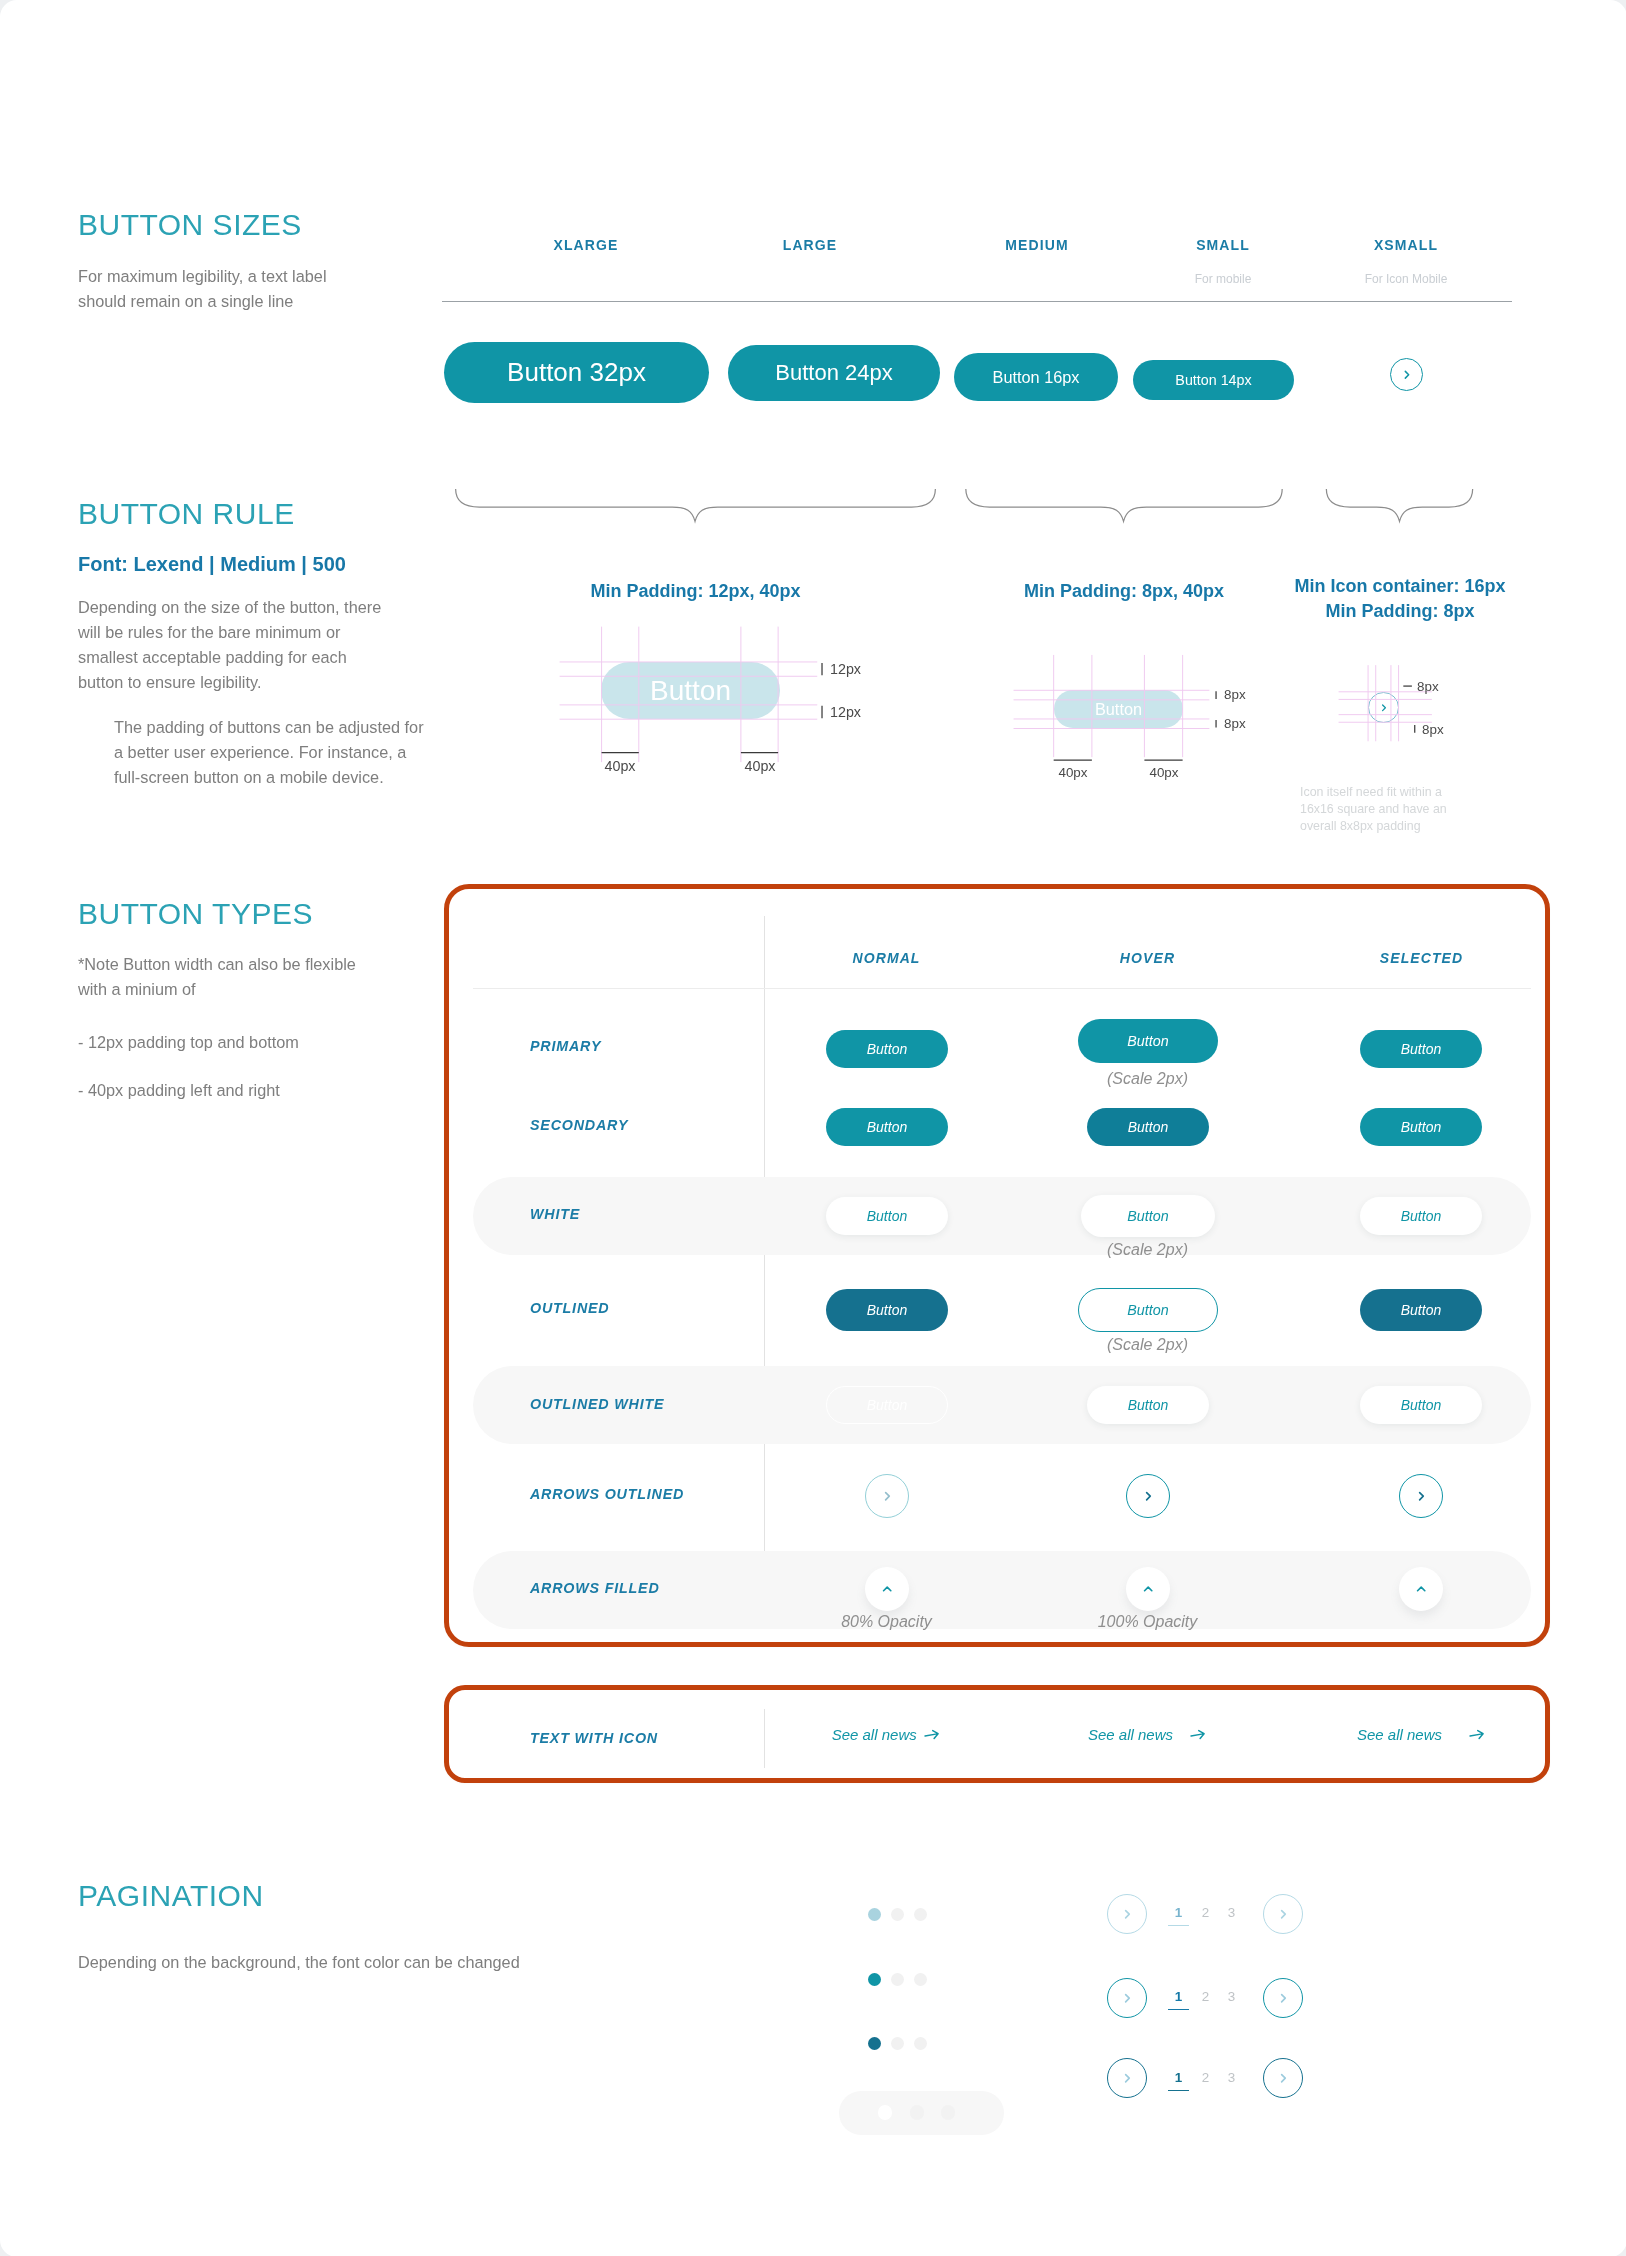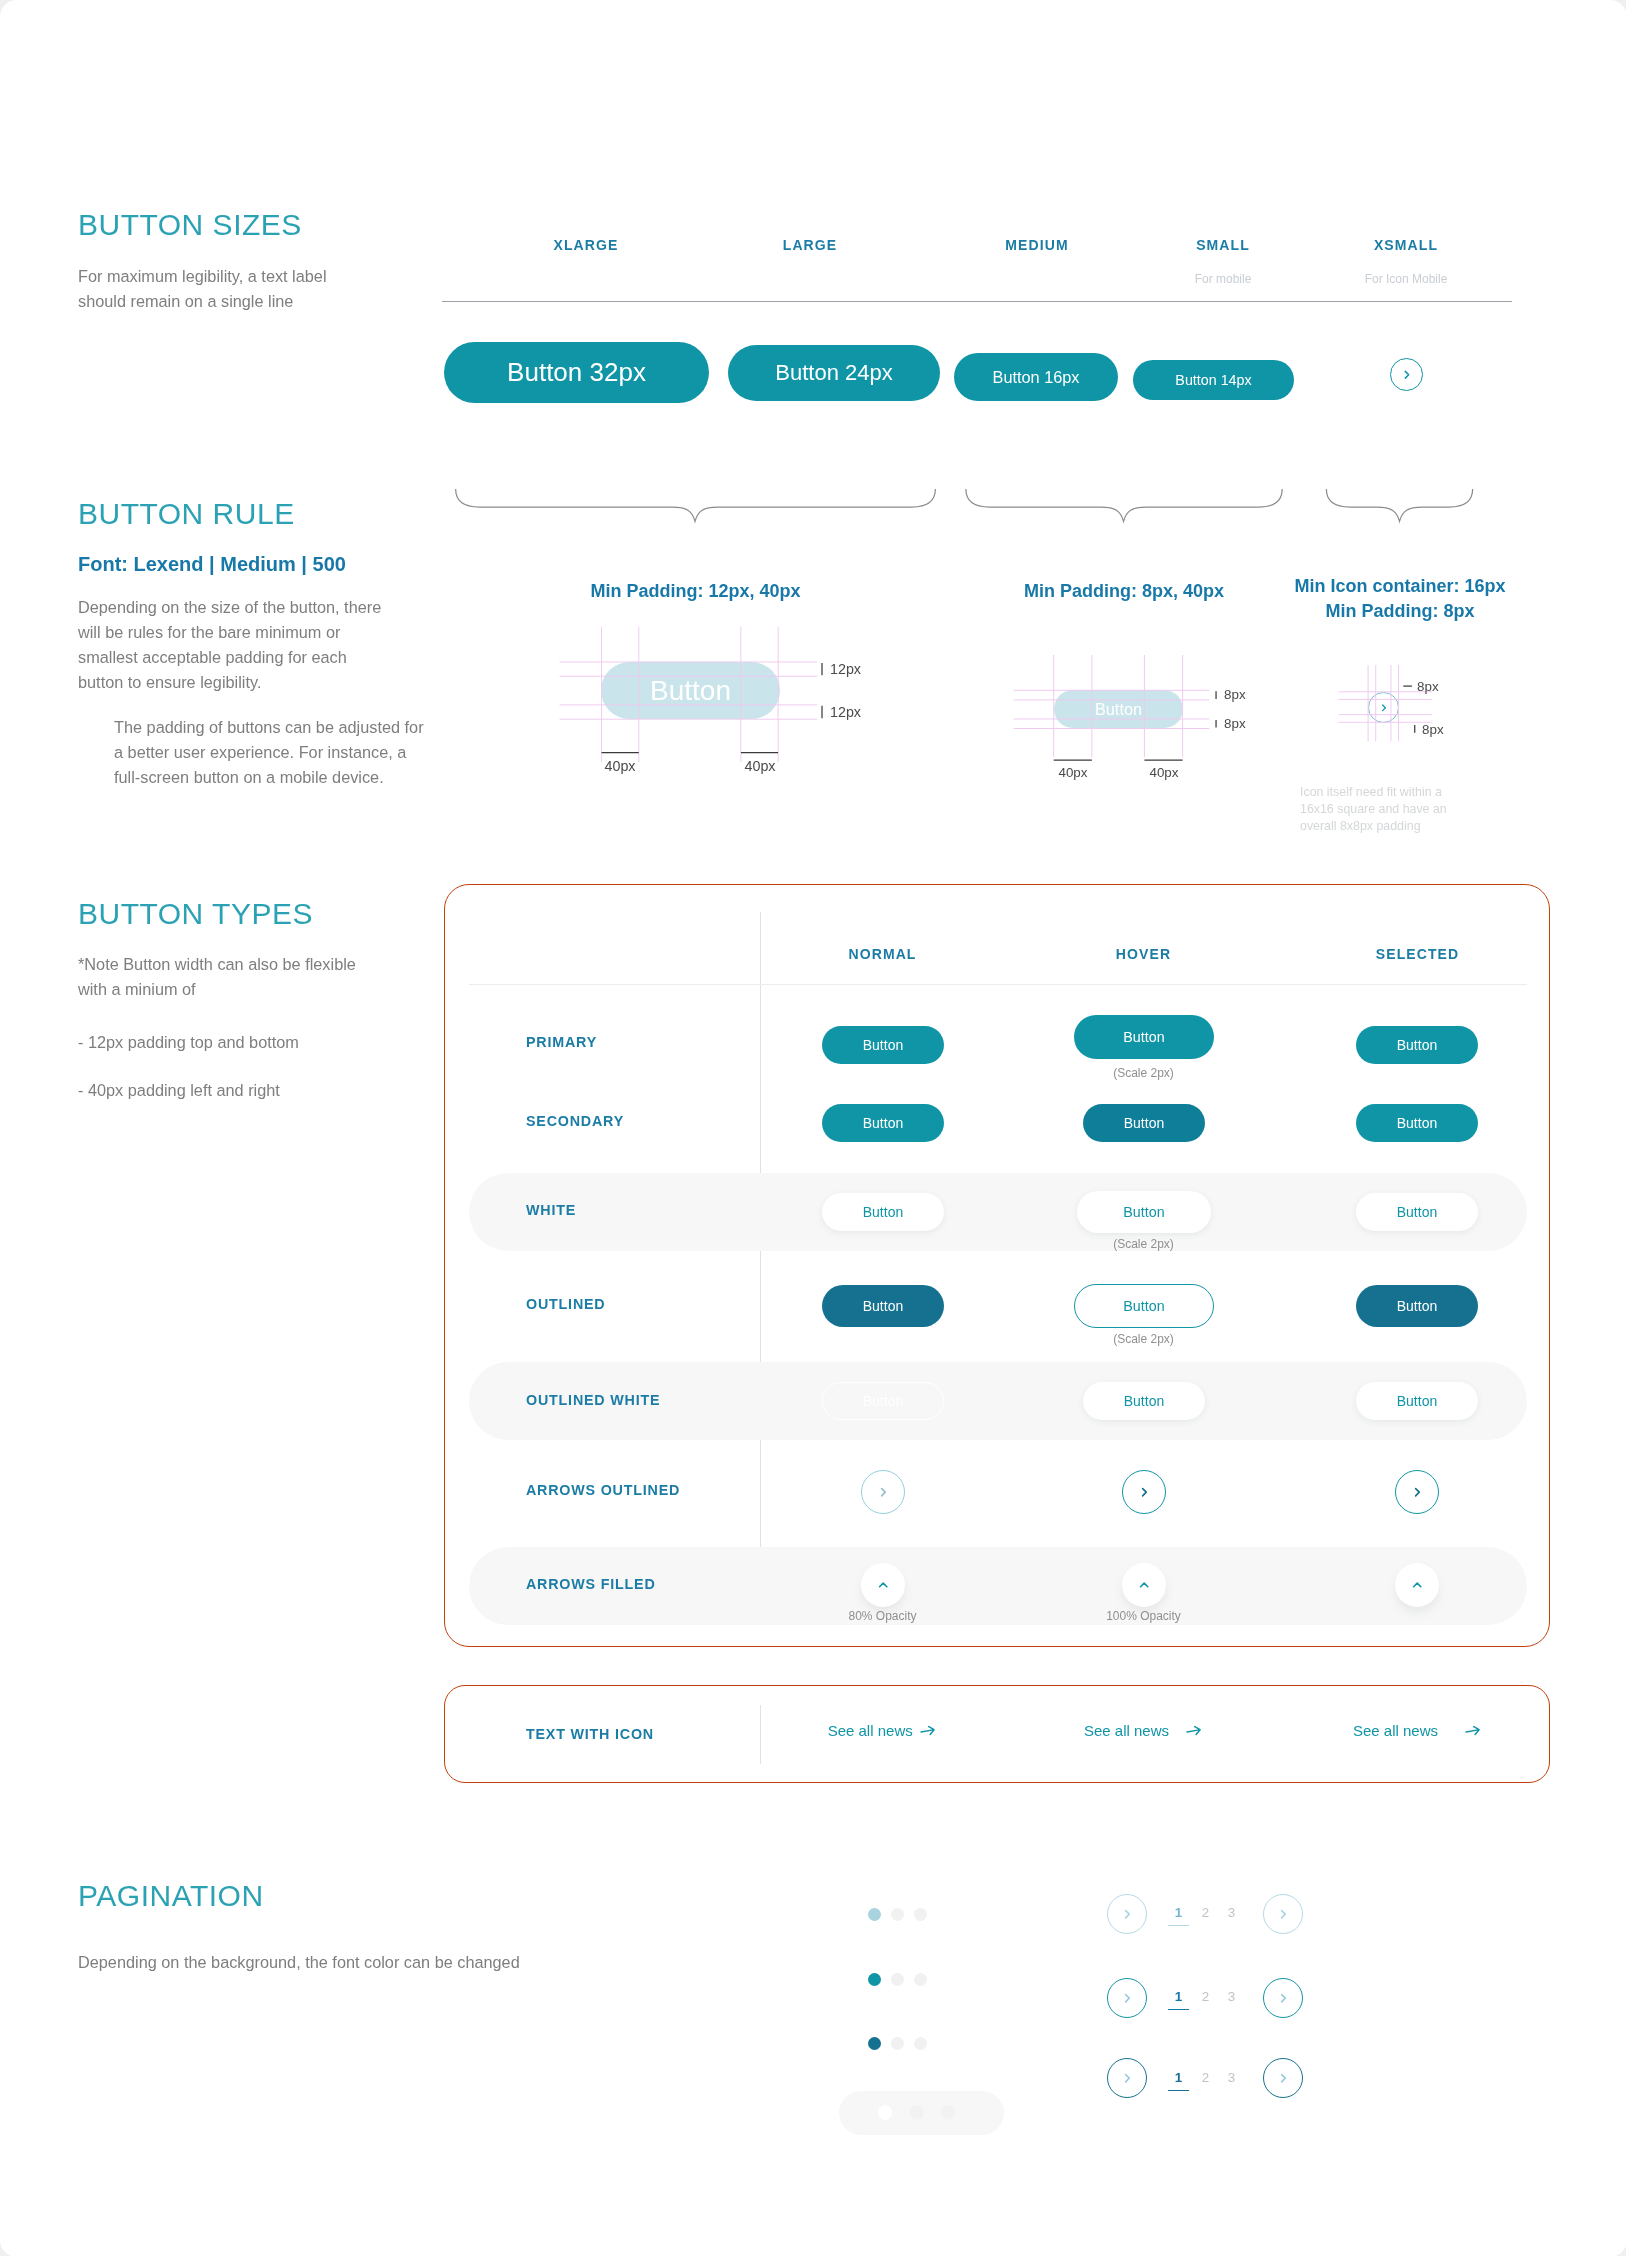--- a/index.html
+++ b/index.html
@@ -8,38 +8,38 @@
   #screen { position:relative; width:1627px; height:2257px; background:#fff; border-radius:17px; overflow:hidden; margin:0 auto; }
   .abs { position:absolute; }
 
   .page-title { font-size:52px; font-weight:700; color:#121212; letter-spacing:-1px; }
   .sec-head { font-size:30px; font-weight:400; color:#2BA2B4; letter-spacing:0.5px; }
   .body-text { font-size:16.3px; line-height:25px; color:#7E7E7E; }
   .font-line { font-size:20px; font-weight:700; color:#1878A8; }
   .col-head { font-size:14px; font-weight:700; color:#1B7CA6; letter-spacing:1.1px; text-align:center; }
   .tiny-cap { font-size:12px; color:#C9CED3; text-align:center; }
   .row-label { font-size:14.3px; font-weight:700; color:#1B7CA6; letter-spacing:0.8px; }
-  .caption { font-size:12px; color:#8F8F8F; text-align:center; }
+  .caption { font-size:16px; color:#8F8F8F; text-align:center; }
 
   .btn { display:flex; align-items:center; justify-content:center; border-radius:955px;
          background:#1095A6; color:#fff; font-weight:500; }
   .btn.std  { width:122px; height:38px; font-size:14px; }
   .btn.big  { width:140px; height:44px; font-size:14.3px; }
   .btn.dark  { background:#15718F; }
   .btn.dark2 { background:#0F7E98; }
   .btn.white { background:#fff; color:#1095A6; box-shadow:0 1.9px 7.6px rgba(40,60,70,.08); }
   .btn.outline { background:#fff; border:1.4px solid #1095A6; color:#1095A6; }
   .btn.ghost { background:transparent; border:1.4px solid rgba(255,255,255,.95); color:rgba(255,255,255,.95); }
 
   .circle { border-radius:50%; display:flex; align-items:center; justify-content:center; }
   .chev { display:block; }
   .chev path { fill:none; stroke:currentColor; stroke-width:1.6; stroke-linecap:round; stroke-linejoin:round; }
 
   .band { position:absolute; left:24px; width:1058px; height:78px; border-radius:39px; background:#F7F7F7; }
-  .panel { position:absolute; background:#fff; border:1px solid #c2410c; border-radius:25px; box-shadow:0 1px 2.9px rgba(0,0,0,.02); }
+  .panel { position:absolute; background:#fff; border:5px solid #c2410c; border-radius:25px; box-shadow:0 1px 2.9px rgba(0,0,0,.02);font-style:italic; }
   .vdiv { position:absolute; width:1px; background:#E2E2E2; }
   .hdiv { position:absolute; height:1px; background:#ECECEC; }
 
   .mp-title { font-size:18px; font-weight:700; color:#1878A8; text-align:center; line-height:25px; }
   .dim-label { font-size:14.3px; color:#4A4A4A; }
   .brace path { fill:none; stroke:#8C8C8C; stroke-width:1.3; }
   .guides line.pink { stroke:#EFC8EF; stroke-width:1; }
   .guides line.dark { stroke:#3A3A3A; stroke-width:1.3; }
   .demo-pill { position:absolute; background:#C9E5EB; border-radius:955px; color:#fff; font-weight:500;
                display:flex; align-items:center; justify-content:center; }

